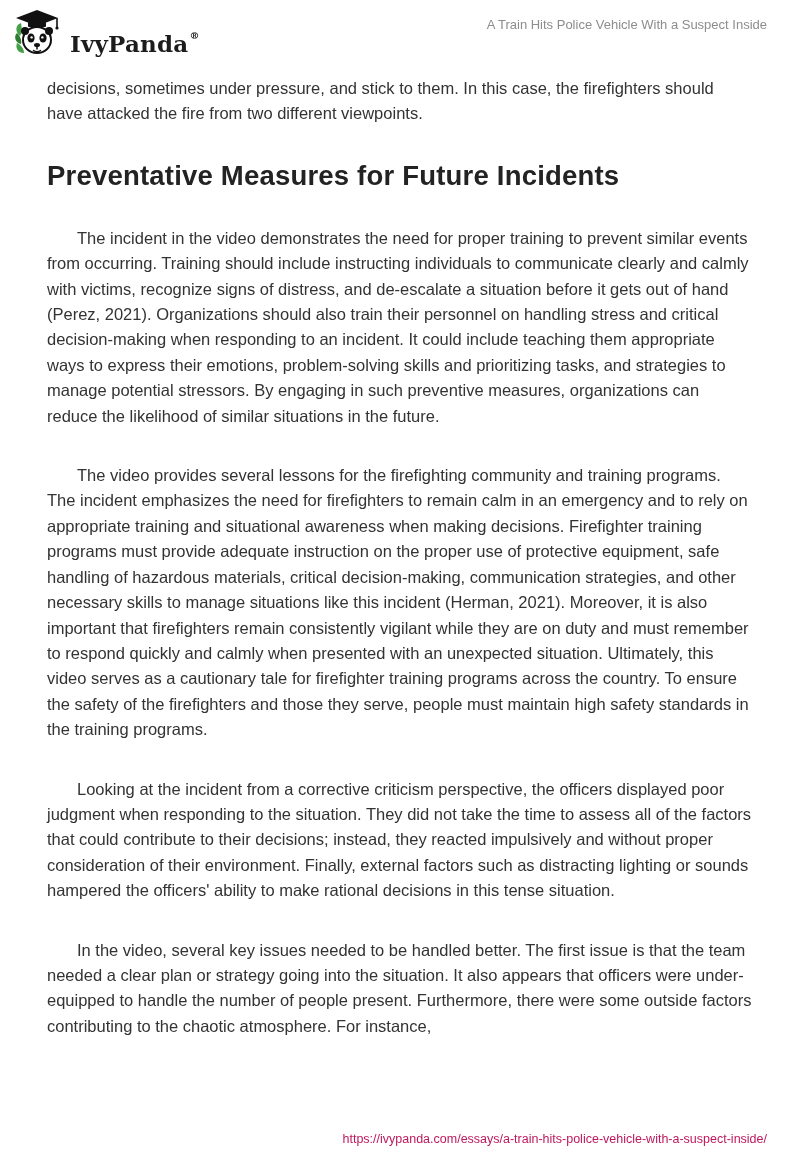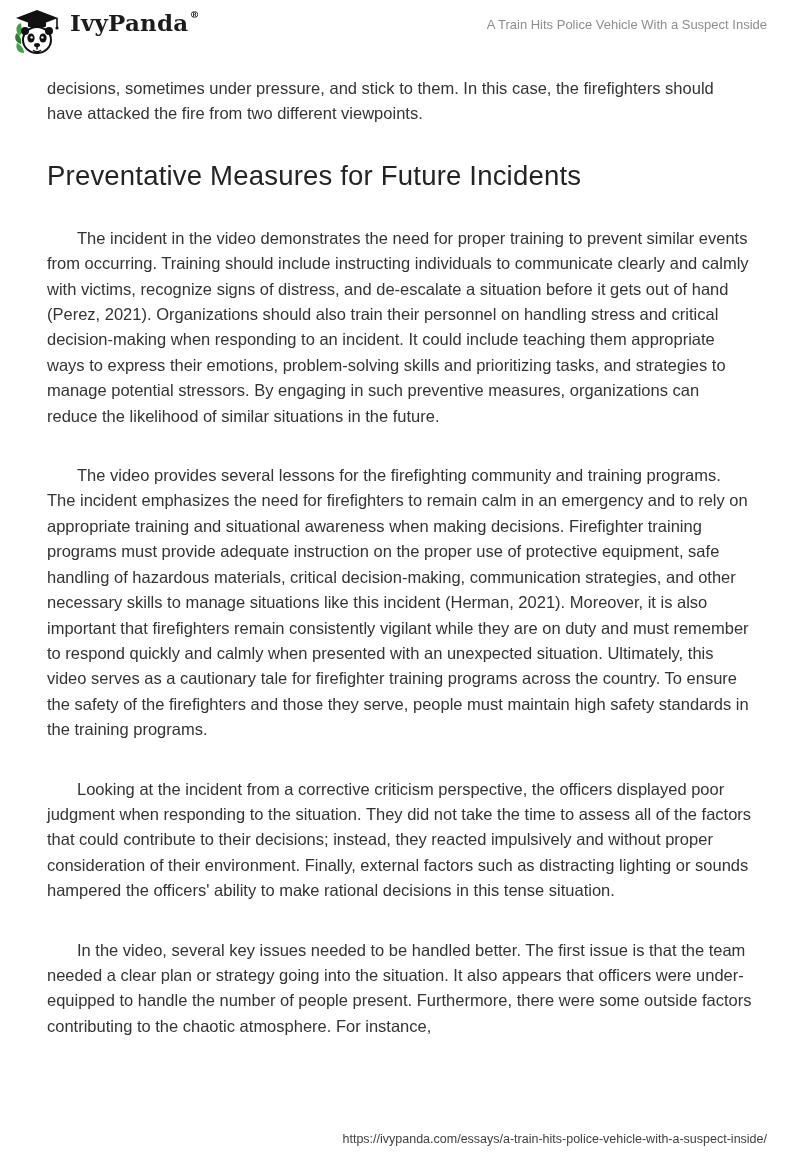--- a/index.html
+++ b/index.html
@@ -16,21 +16,21 @@
   
   .page-header {
     display: flex;
     align-items: flex-start;
     justify-content: space-between;
     padding: 9px 33px 0 13px;
     height: 60px;
   }
   .brand {
     display: flex;
-    align-items: flex-start;
+    align-items: flex-end;
     gap: 9px;
   }
   .logo-wrap { width: 48px; height: 48px; display: inline-flex; align-items: center; justify-content: center; }
   .brand-text {
     font-family: "DejaVu Serif", serif;
     font-size: 23px;
     font-weight: 700;
     color: #1c1c1c;
     letter-spacing: 0.2px;
   }
@@ -59,35 +59,35 @@
     font-size: 16.5px;
     line-height: 25.4px;
     color: #333333;
     margin-bottom: 18px;
     text-align: left;
   }
   .essay p.indent { text-indent: 30px; margin-top: 34px; }
   .essay h1 {
     font-size: 27.5px;
     line-height: 32px;
-    font-weight: 400;
+    font-weight: 700;
     color: #232323;
     margin: 33px 0 27px 0;
     letter-spacing: 0.2px;
   }
 
   
   .page-footer {
     position: absolute;
     right: 33px;
     bottom: 13px;
   }
   .source-url {
     font-size: 12.5px;
-    color: #404040;
+    color: #be185d;
     text-decoration: none;
   }
 </style>
 </head>
 <body>
 
 <header class="page-header">
   <div class="brand">
     <span class="logo-wrap">
       <svg viewBox="0 0 48 48" width="48" height="48" aria-hidden="true">

